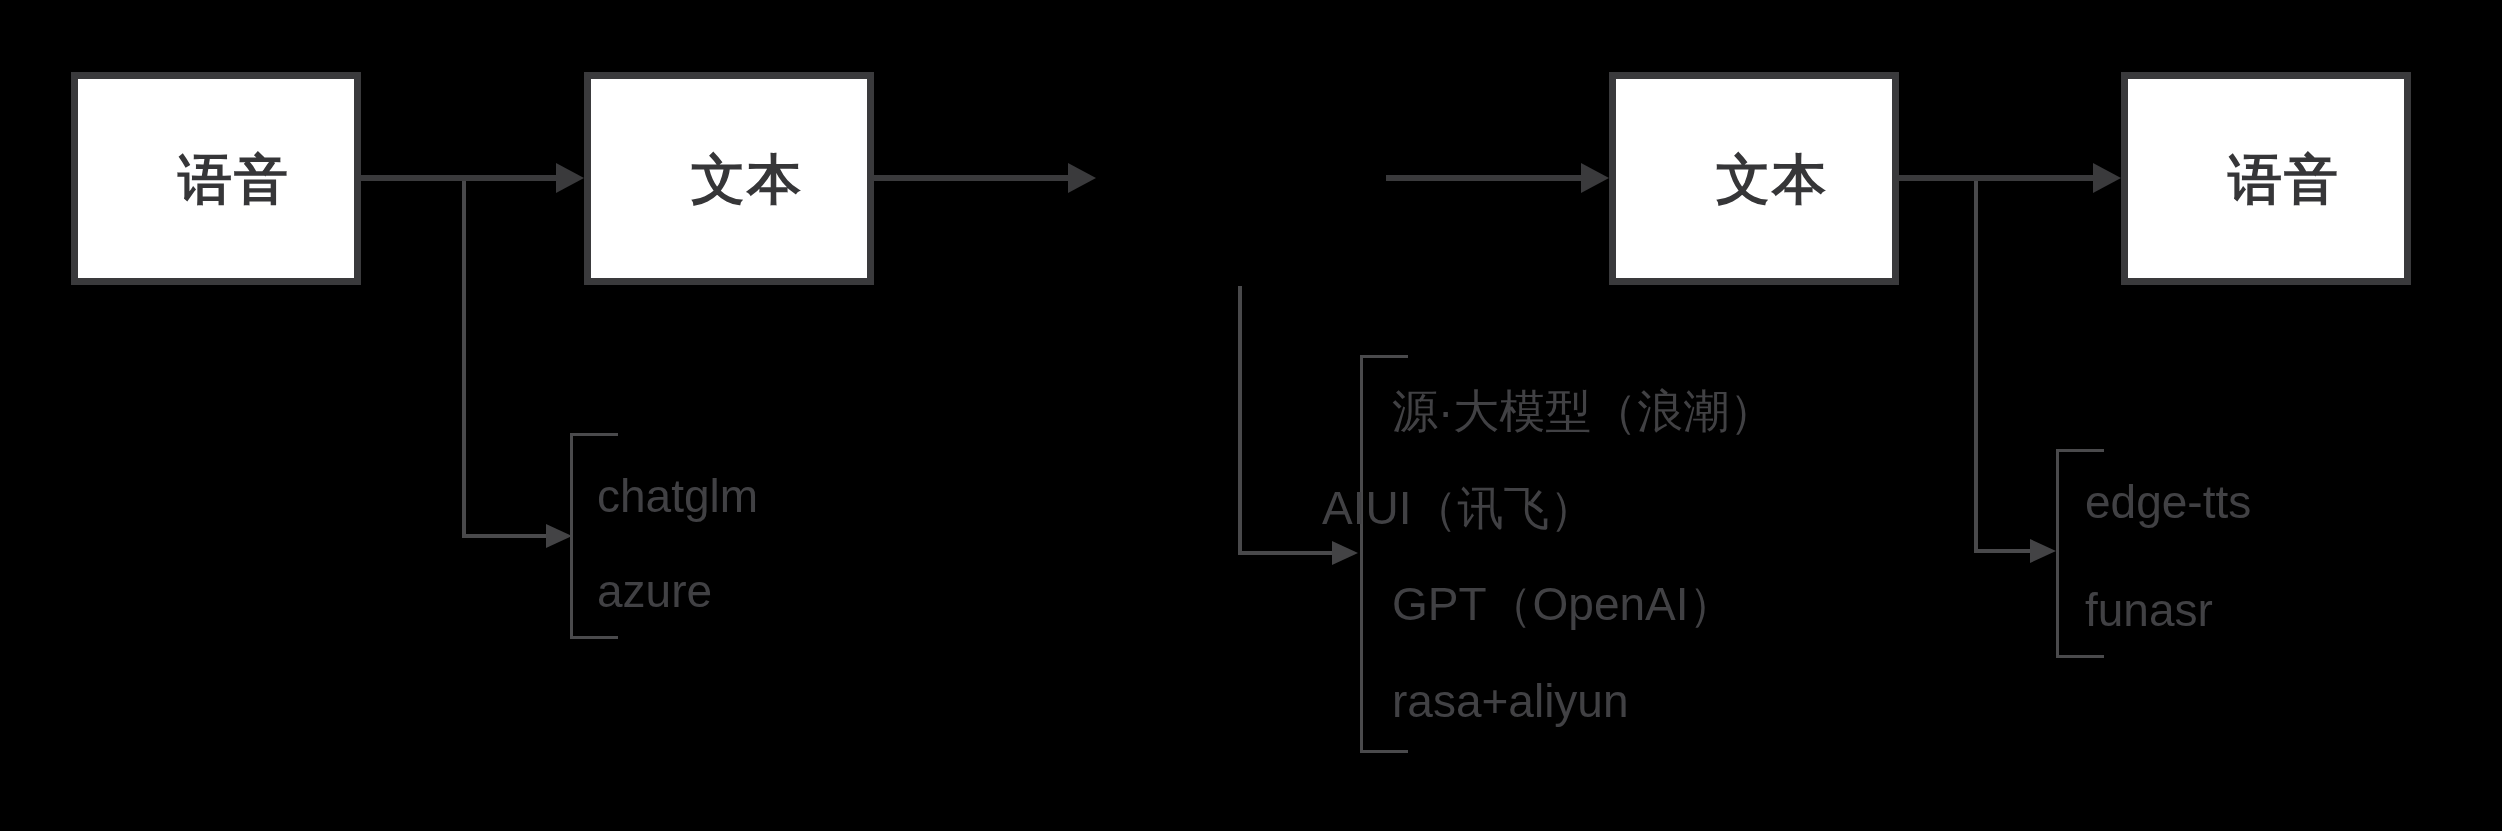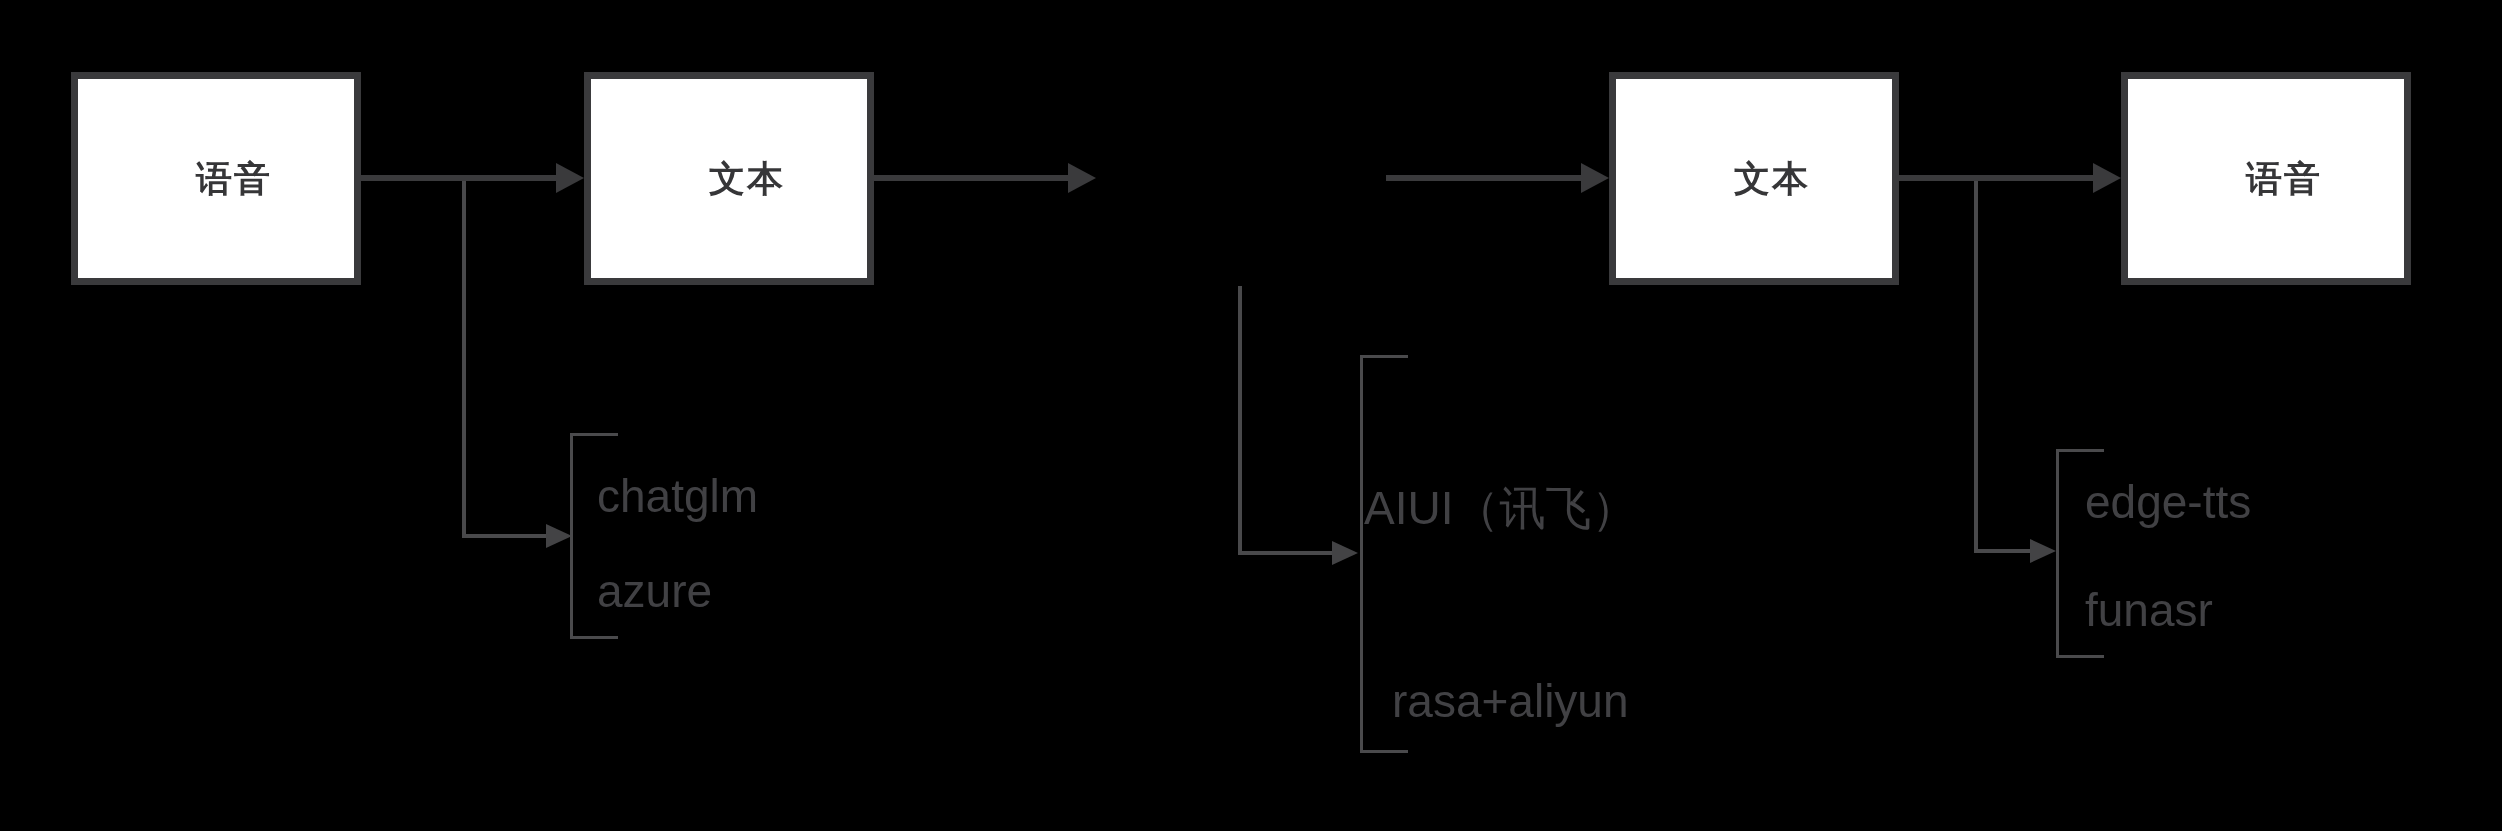--- a/index.html
+++ b/index.html
@@ -6,21 +6,21 @@
   .canvas{
     position:relative;width:2502px;height:831px;background:#000000;
     font-family:"Liberation Sans","DejaVu Sans",sans-serif;overflow:hidden;
   }
   
   .node{
     position:absolute;top:72px;width:290px;height:213px;box-sizing:border-box;
     background:#ffffff;border:7px solid #3a3a3c;
     display:flex;align-items:center;justify-content:center;
   }
-  .node .label{font-size:36px;font-weight:bold;color:#363638;letter-spacing:2px;line-height:1;margin-left:36px;}
+  .node .label{font-size:54px;font-weight:bold;color:#363638;letter-spacing:2px;line-height:1;margin-left:36px;}
   .n1{left:71px}.n2{left:584px}.n3{left:1096px}.n4{left:1609px}.n5{left:2121px}
 
   
   .arrow{position:absolute;top:160px;height:36px;}
   .a1{left:361px;width:223px}.a2{left:874px;width:222px}
   .a3{left:1386px;width:223px}.a4{left:1899px;width:222px}
   .arrow .shaft{position:absolute;left:0;right:24px;top:15px;height:6px;background:#3a3a3c;}
   .arrow .head{position:absolute;right:0;top:3px;width:0;height:0;
     border-left:28px solid #3a3a3c;border-top:15px solid transparent;border-bottom:15px solid transparent;}
 
@@ -40,21 +40,21 @@
   .b1br{left:570px;top:433px;height:206px;width:48px}
   .i-aliyun{left:597px;top:470px}
   .i-funasr{left:597px;top:565px}
 
   
   .b2v{left:1238px;top:286px;width:4px;height:269px}
   .b2h{left:1238px;top:551px;width:96px;height:4px}
   .b2head{left:1332px;top:541px}
   .b2br{left:1360px;top:355px;height:398px;width:48px}
   .i-yuan{left:1392px;top:385px}
-  .i-aiui{left:1364px;top:482px}
+  .i-aiui{left:1322px;top:482px}
   .i-gpt{left:1392px;top:578px}
   .i-rasa{left:1392px;top:675px}
 
   
   .b3v{left:1974px;top:181px;width:4px;height:372px}
   .b3h{left:1974px;top:549px;width:60px;height:4px}
   .b3head{left:2030px;top:539px}
   .b3br{left:2056px;top:449px;height:209px;width:45px}
   .i-edgetts{left:2085px;top:476px}
   .i-azure{left:2085px;top:584px}
@@ -104,21 +104,23 @@
   <div class="bitem i-aliyun">chatglm</div>
   <div class="bitem i-funasr">azure</div>
 
   <div class="vline b2v"></div>
   <div class="hline b2h"></div>
   <div class="bhead b2head"></div>
   <div class="bracket b2br">
     <div class="tick top"></div>
     <div class="tick bot"></div>
   </div>
+  <div class="bitem i-yuan">源·大模型（浪潮）</div>
   <div class="bitem i-aiui">AIUI（讯飞）</div>
+  <div class="bitem i-gpt">GPT（OpenAI）</div>
   <div class="bitem i-rasa">rasa+aliyun</div>
 
   <div class="vline b3v"></div>
   <div class="hline b3h"></div>
   <div class="bhead b3head"></div>
   <div class="bracket b3br">
     <div class="tick top"></div>
     <div class="tick bot"></div>
   </div>
   <div class="bitem i-edgetts">edge-tts</div>

